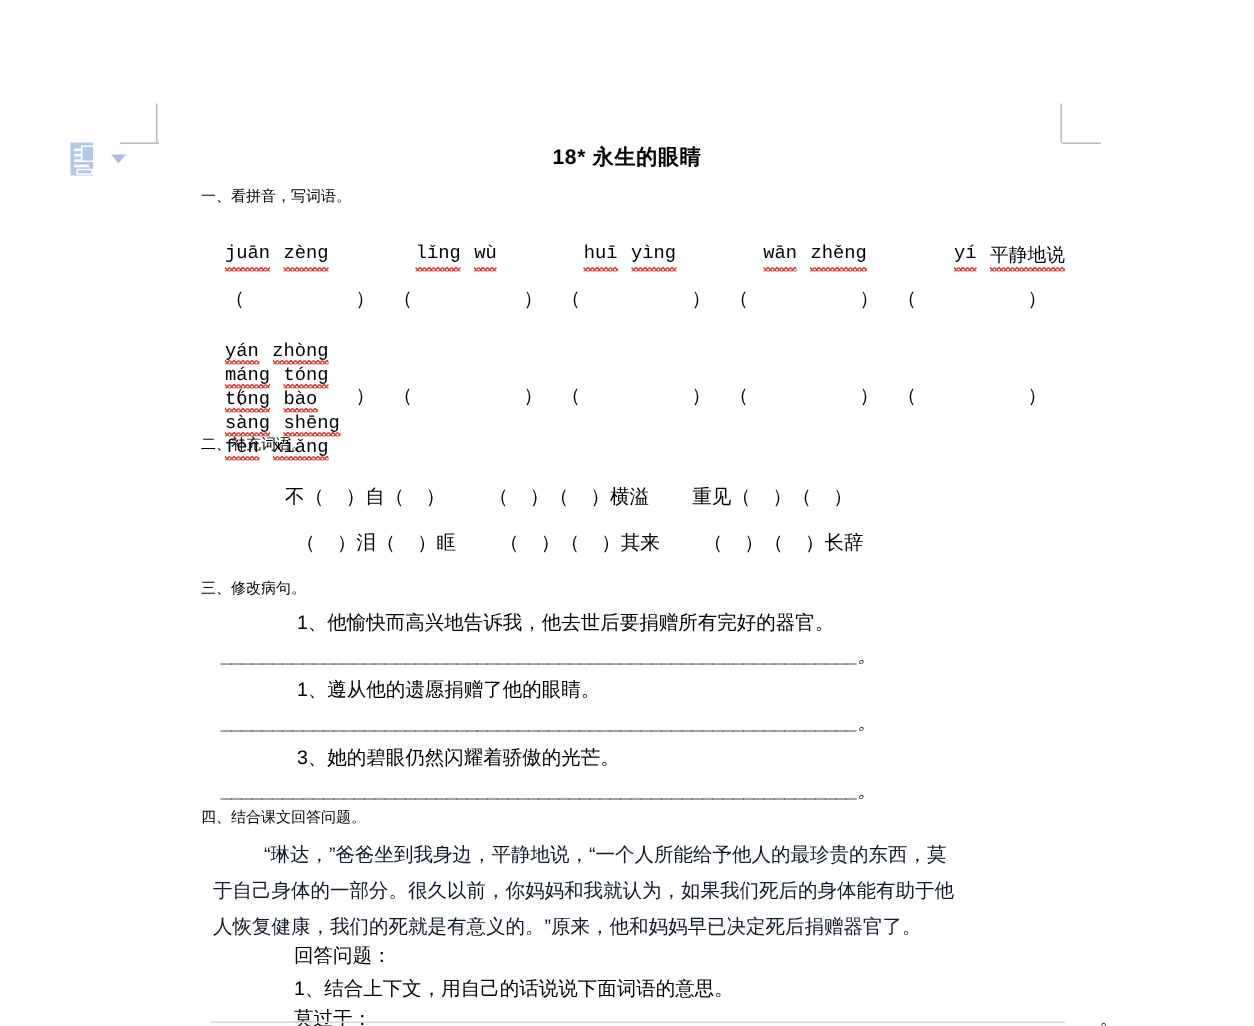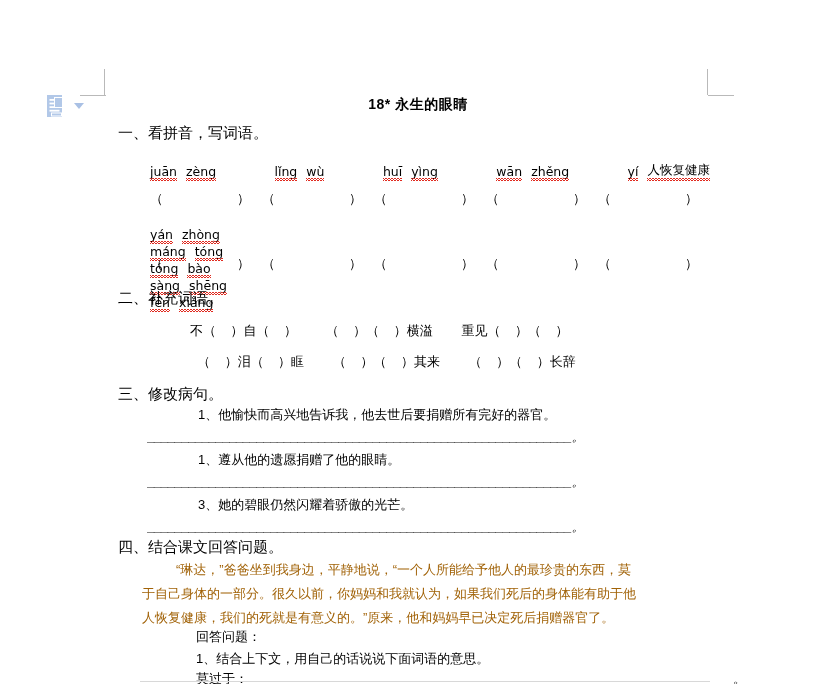--- a/index.html
+++ b/index.html
@@ -92,22 +92,22 @@
     top: 96px;
     width: 836px;
     text-align: center;
     font-size: 14px;
     font-weight: bold;
     letter-spacing: 0.5px;
   }
 
   .sec-head {
     position: absolute;
-    left: 118px;
-    font-size: 15px;
+    left: 134px;
+    font-size: 10px;
     white-space: nowrap;
   }
 
   .line {
     position: absolute;
     font-size: 13px;
     white-space: nowrap;
     margin-left: 48px;
   }
 
@@ -116,21 +116,21 @@
     position: absolute;
     left: 150px;
     width: 560px;
     display: flex;
     font-size: 12.5px;
     font-family: "DejaVu Sans", sans-serif;
   }
   .pinyin-group {
     display: flex;
     gap: 9px;
-    align-items: flex-end;
+    font-family: Liberation Mono, monospace;
   }
   .py {
     position: relative;
     display: inline-block;
     padding-bottom: 2px;
     border-bottom: 0;
   }
   .py:after {
     content: "";
     position: absolute;
@@ -168,21 +168,21 @@
     position: absolute;
     font-size: 13px;
     white-space: nowrap;
     letter-spacing: -0.4px;
     font-style: italic;
   }
 
   .passage {
     position: absolute;
     font-size: 13px;
-    color: #a16207;
+    color: #0f172a;
     line-height: 24px;
     white-space: nowrap;
   }
 
   .rule-bottom {
     position: absolute;
     left: 140px;
     top: 681px;
     width: 570px;
     height: 1px;
@@ -232,21 +232,21 @@
       <span class="pinyin-group">
         <span class="py">huī</span>
         <span class="py">yìng</span>
       </span>
       <span class="pinyin-group">
         <span class="py">wān</span>
         <span class="py">zhěng</span>
       </span>
       <span class="pinyin-group">
         <span class="py">yí</span>
-        <span class="py">人恢复健康</span>
+        <span class="py">平静地说</span>
       </span>
     </div>
 
     <div class="bracket-row" style="top:190px;">
       <span class="bracket" style="width:100px">
         <span>（</span>
         <span>）</span>
       </span>
       <span class="bracket" style="width:100px; margin-left:12px">
         <span>（</span>

